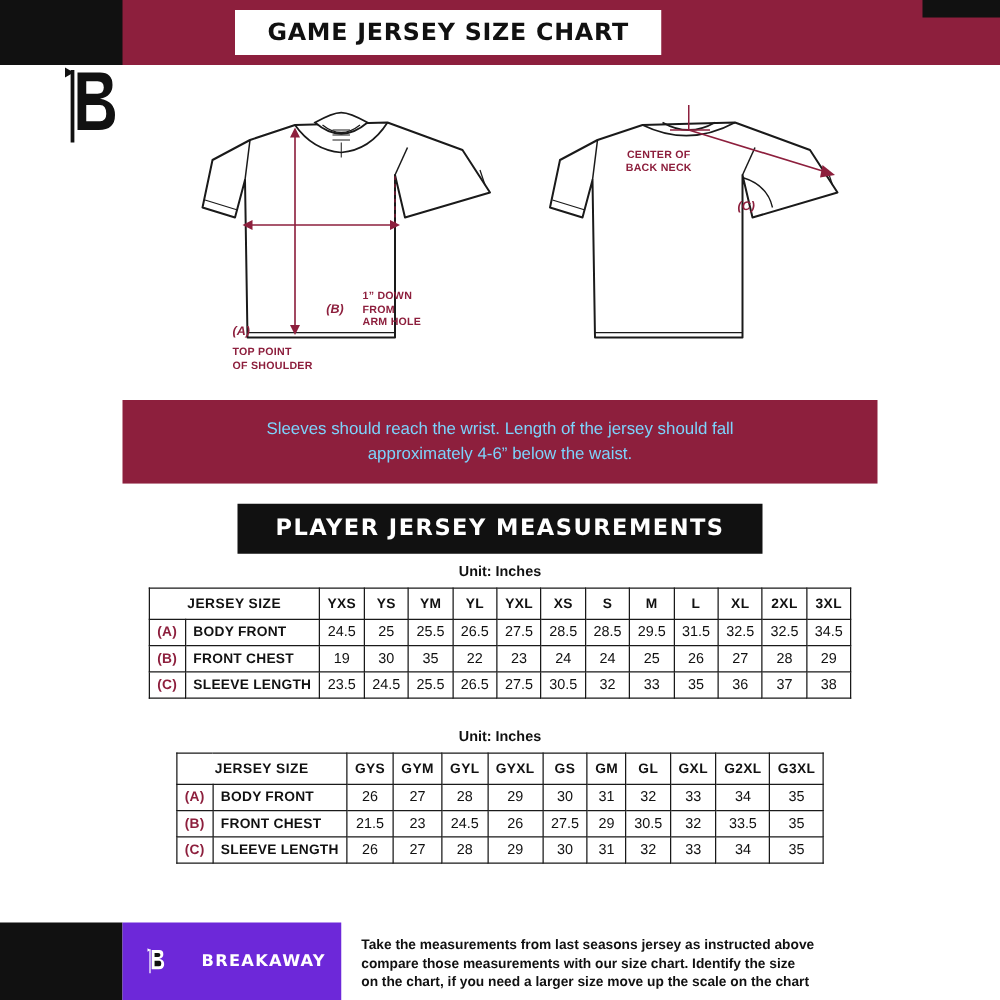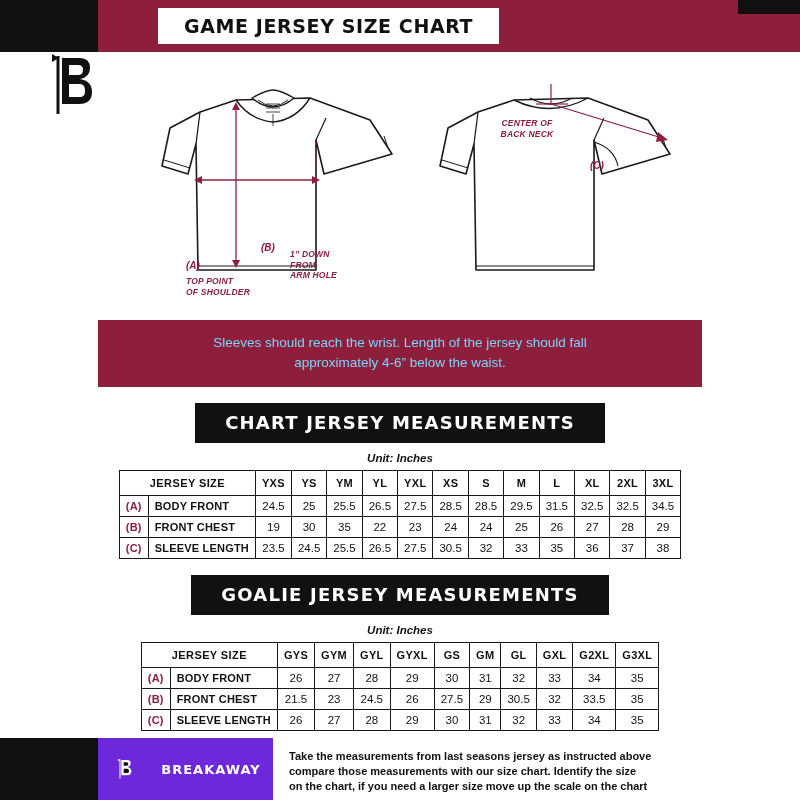--- a/index.html
+++ b/index.html
@@ -23,21 +23,21 @@
     align-items: stretch;
   }
   .header-black-left {
     width: 98px;
     background: #111111;
     display: flex;
     align-items: center;
     justify-content: center;
   }
   .header-title-box {
-    margin: 8px 0 8px 60px;
+    margin: 8px 0 8px 90px;
     background: #ffffff;
     padding: 0 26px;
     display: flex;
     align-items: center;
     flex: 0 1 auto;
     justify-content: center;
   }
   .header-title {
     font-family: "DejaVu Sans", sans-serif;
     font-weight: bold;
@@ -60,21 +60,20 @@
   }
   .illus .logo-left {
     position: absolute;
     left: 28px; top: -6px;
   }
   .note {
     position: absolute;
     font-family: "Liberation Sans", sans-serif;
     color: #8d1f3d;
     font-size: 8.5px;
-    font-style: italic;
     font-weight: bold;
     line-height: 1.25;
     letter-spacing: .2px;
   }
   .letter {
     position: absolute;
     color: #8d1f3d;
     font-size: 10px;
     font-weight: bold;
     font-style: italic;
@@ -101,21 +100,20 @@
     background: #111111;
     color: #ffffff;
     font-family: "DejaVu Sans", sans-serif;
     font-weight: bold;
     font-size: 18px;
     letter-spacing: 1.2px;
     padding: 9px 30px 10px;
   }
   .unit {
     font-size: 11.5px;
-    font-style: italic;
     font-weight: bold;
     color: #111;
     margin: 9px 0 6px;
   }
   
   .tablebox { display: flex; justify-content: center; }
   table {
     border-collapse: collapse;
     font-size: 11.5px;
     color: #111;
@@ -257,35 +255,35 @@
       <line x1="118" y1="34" x2="150" y2="34" stroke="#8d1f3d" stroke-width="1.2"></line>
 
       <line x1="133" y1="34" x2="244" y2="68" stroke="#8d1f3d" stroke-width="1.3"></line>
       <path d="M240 62 L250 70 L238 72 Z" fill="#8d1f3d"></path>
     </svg>
 
     <span class="letter" style="left:186px; top:208px;">(A)</span>
     <div class="note" style="left:186px; top:224px; width:110px;">TOP POINT<br>OF SHOULDER</div>
 
     <span class="letter" style="left:261px; top:190px;">(B)</span>
-    <div class="note" style="left:290px; top:197px; width:70px;">1” DOWN<br>FROM<br>ARM HOLE</div>
+    <div class="note" style="left:290px; top:179px; width:70px;">1” DOWN<br>FROM<br>ARM HOLE</div>
 
     <span class="letter" style="left:590px; top:108px;">(C)</span>
     <div class="note" style="left:472px; top:66px; width:110px; text-align:center;">CENTER OF<br>BACK NECK</div>
   </div>
 
   <div class="band-wrap">
     <div class="band">
       <div>Sleeves should reach the wrist. Length of the jersey should fall</div>
       <div>approximately 4-6” below the waist.</div>
     </div>
   </div>
 
   <div class="section-wrap">
-    <div class="pill">CHART JERSEY MEASUREMENTS</div>
+    <div class="pill">PLAYER JERSEY MEASUREMENTS</div>
     <div class="unit">Unit: Inches</div>
     <div class="tablebox">
       <table>
         <thead>
           <tr>
             <th class="sizelabel" colspan="2">JERSEY SIZE</th>
             <th>YXS</th>
             <th>YS</th>
             <th>YM</th>
             <th>YL</th>
@@ -347,21 +345,20 @@
             <td>36</td>
             <td>37</td>
             <td>38</td>
           </tr>
         </tbody>
       </table>
     </div>
   </div>
 
   <div class="section-wrap">
-    <div class="pill">GOALIE JERSEY MEASUREMENTS</div>
     <div class="unit">Unit: Inches</div>
     <div class="tablebox">
       <table>
         <thead>
           <tr>
             <th class="sizelabel" colspan="2">JERSEY SIZE</th>
             <th>GYS</th>
             <th>GYM</th>
             <th>GYL</th>
             <th>GYXL</th>

